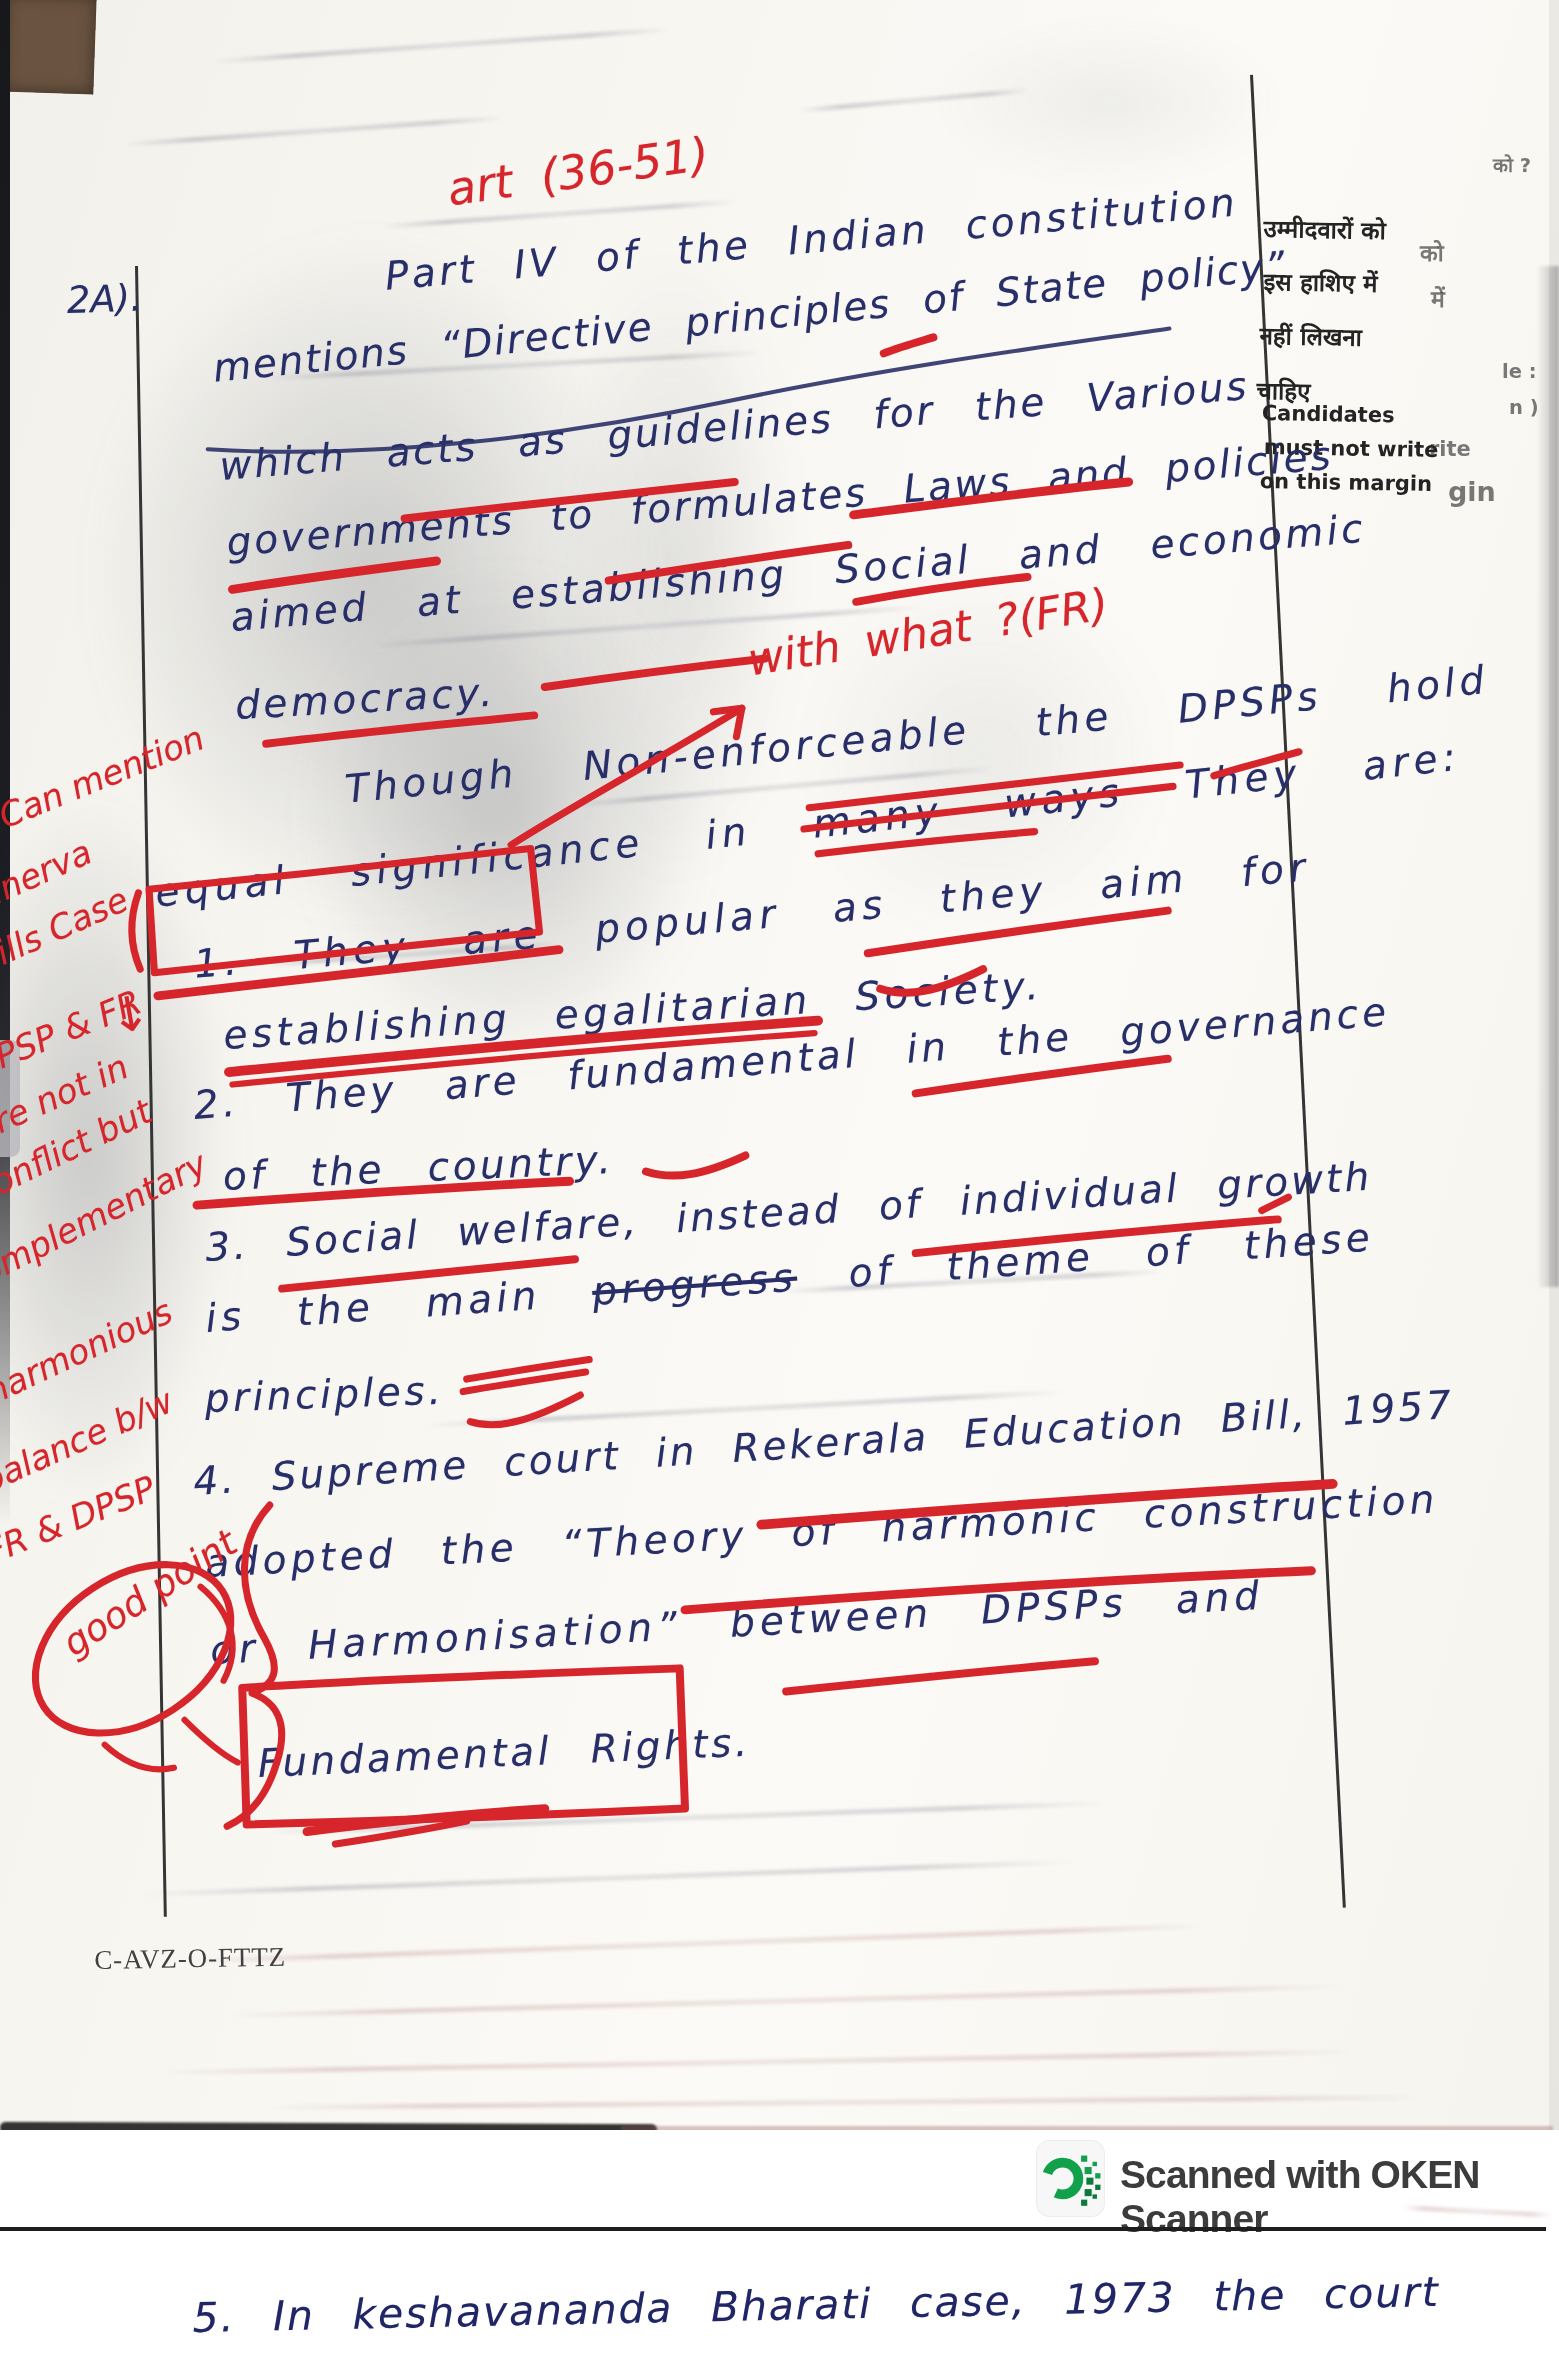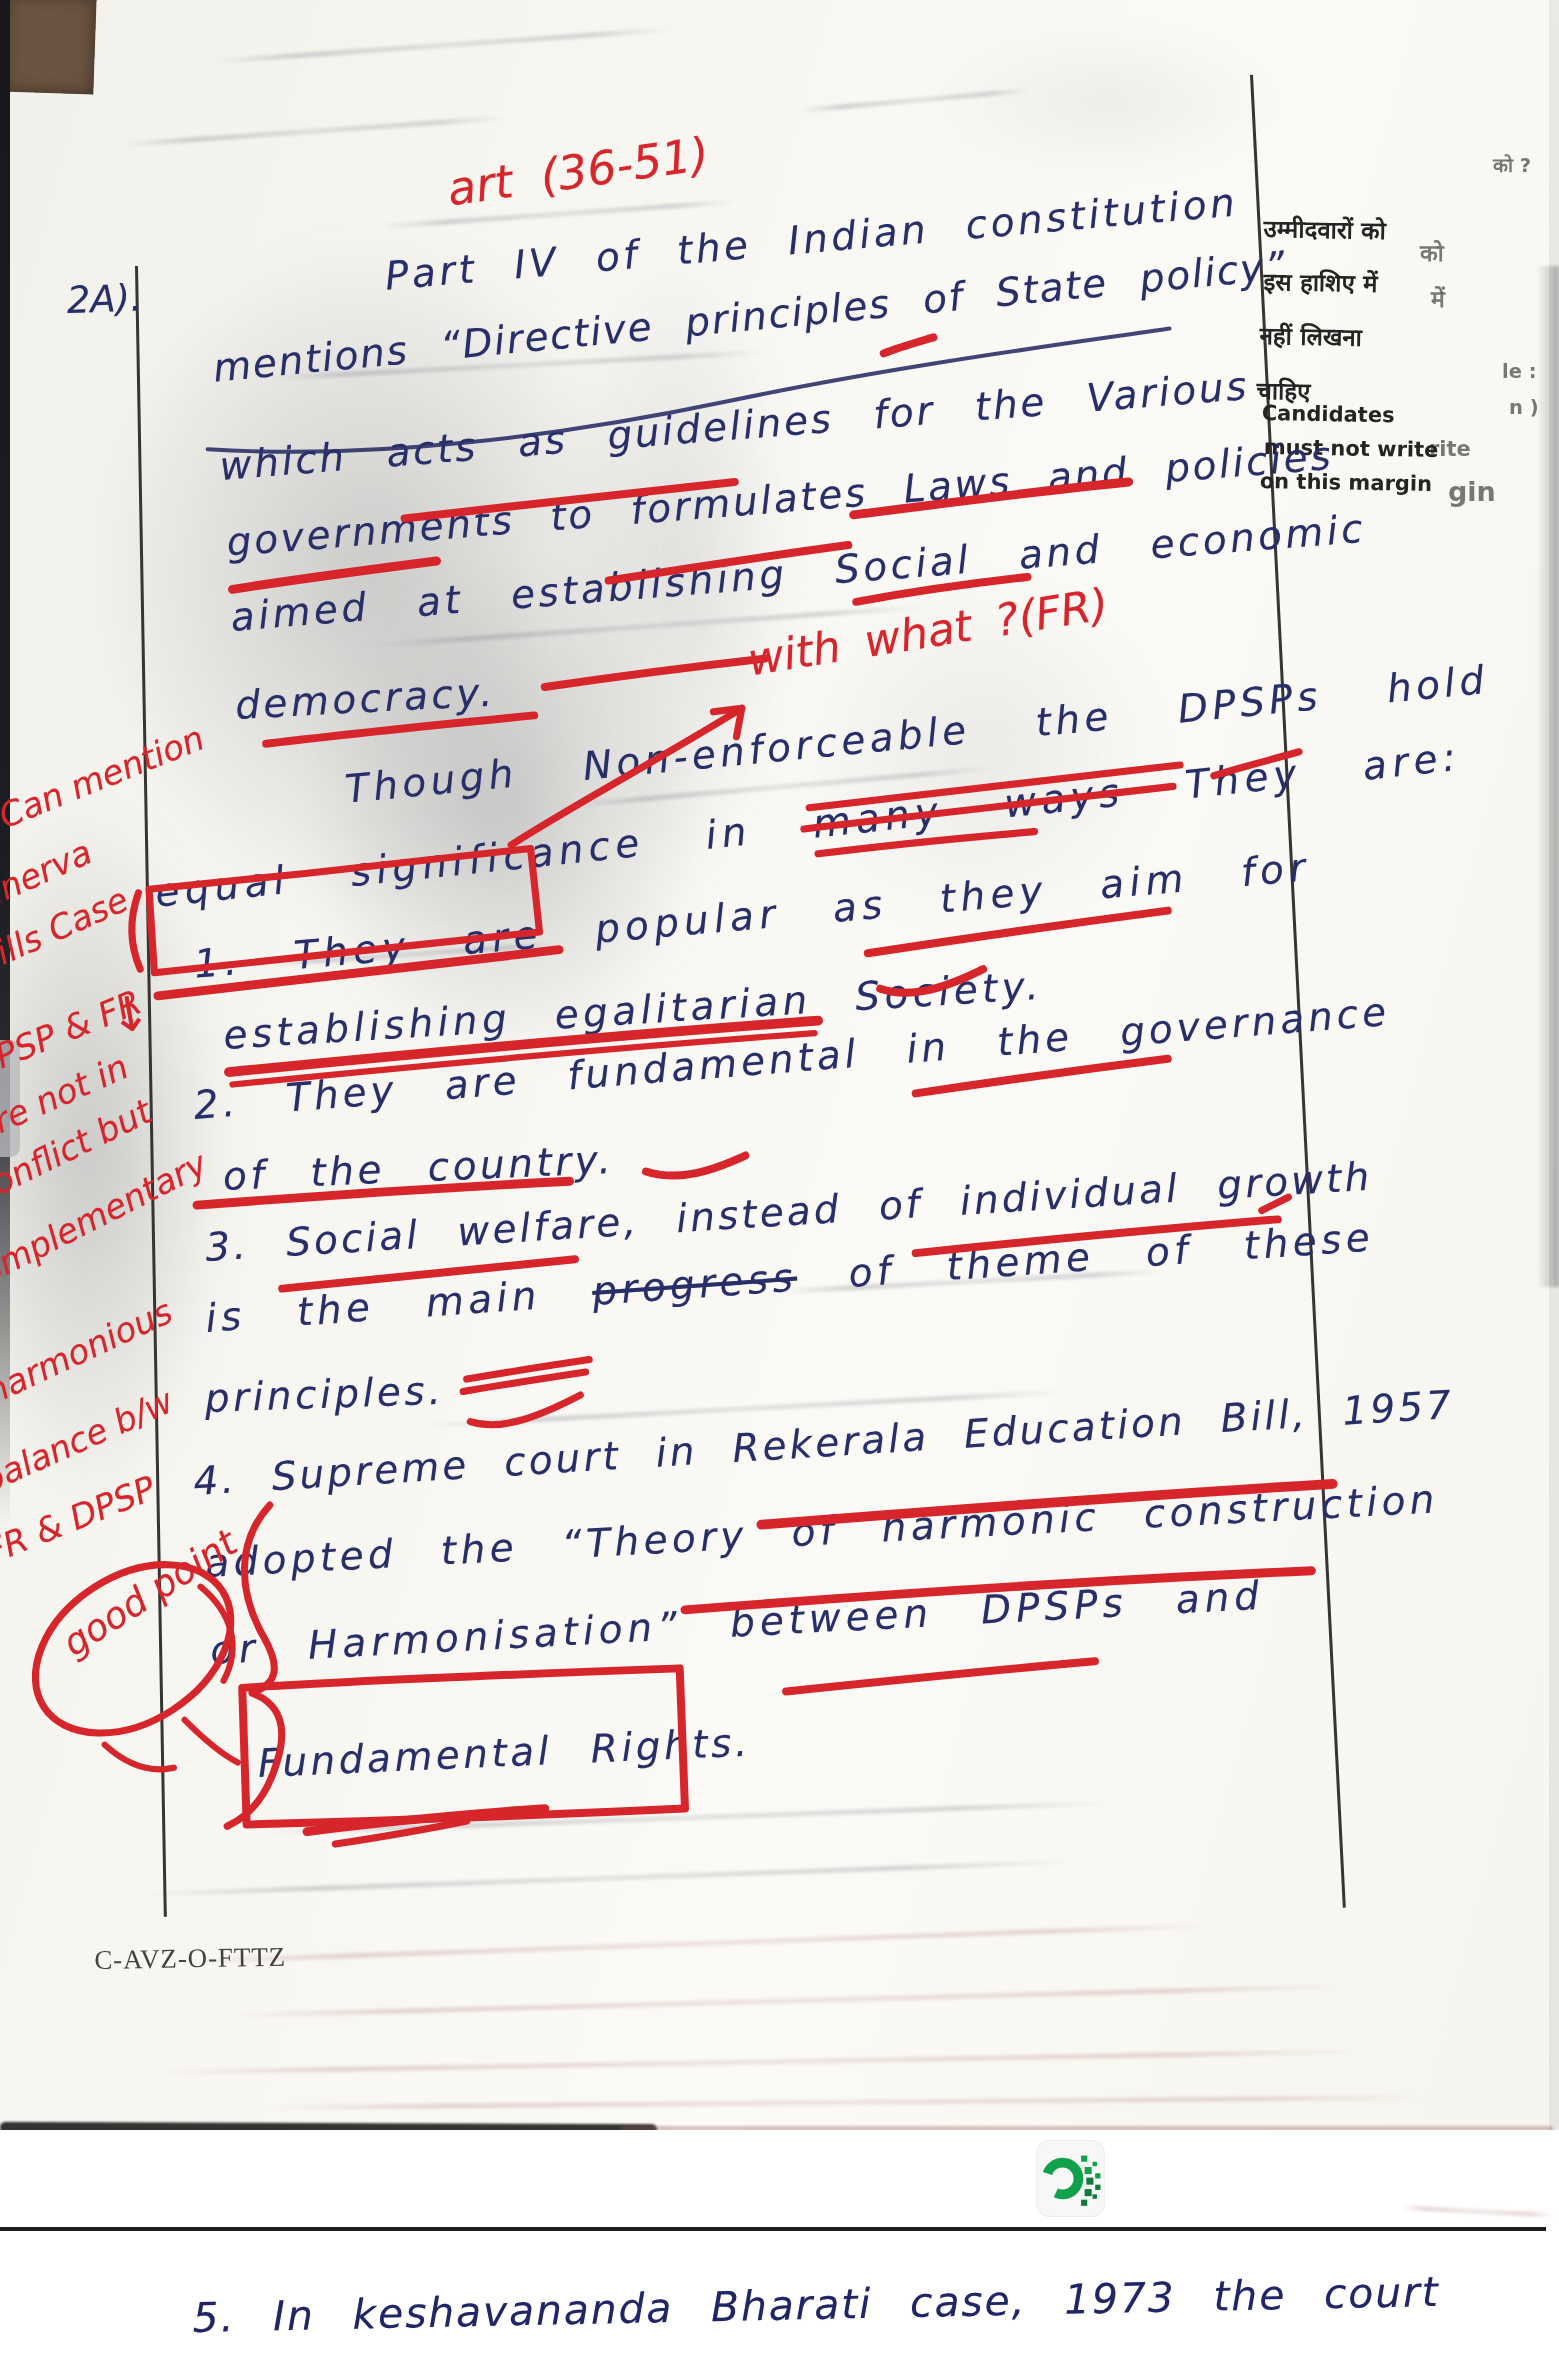--- a/index.html
+++ b/index.html
@@ -187,20 +187,21 @@
           <rect x="56" y="41" width="8" height="8" fill="#0d7a39"></rect>
           <rect x="54" y="54" width="8" height="8" fill="#0d7a39"></rect>
           <rect x="50" y="66" width="7" height="7" fill="#0d7a39"></rect>
           <rect x="63" y="23" width="5" height="5"></rect>
           <rect x="66" y="36" width="6" height="6"></rect>
           <rect x="66" y="49" width="6" height="6" fill="#0d7a39"></rect>
           <rect x="63" y="60" width="5" height="5" fill="#0d7a39"></rect>
         </g>
       </svg>
     </div>
+    <div class="okentext" style="left:1120px;top:23px;font-size:39px;letter-spacing:-0.9px;">Scanned with OKEN Scanner</div>
     <div class="streak pink" style="left:1402px;top:75px;width:151px;transform:rotate(3deg);"></div>
   </div>
 
   <div id="sep"></div>
 
   <div class="abs" style="left:0;top:2232px;width:1559px;height:146px;background:#ffffff;">
     <div class="hw" style="left:192px;top:62px;font-size:41px;color:#1f2565;transform:rotate(-1.2deg);word-spacing:23px;letter-spacing:1.8px;">5. In keshavananda Bharati case, 1973 the court</div>
   </div>
 
 </div>

